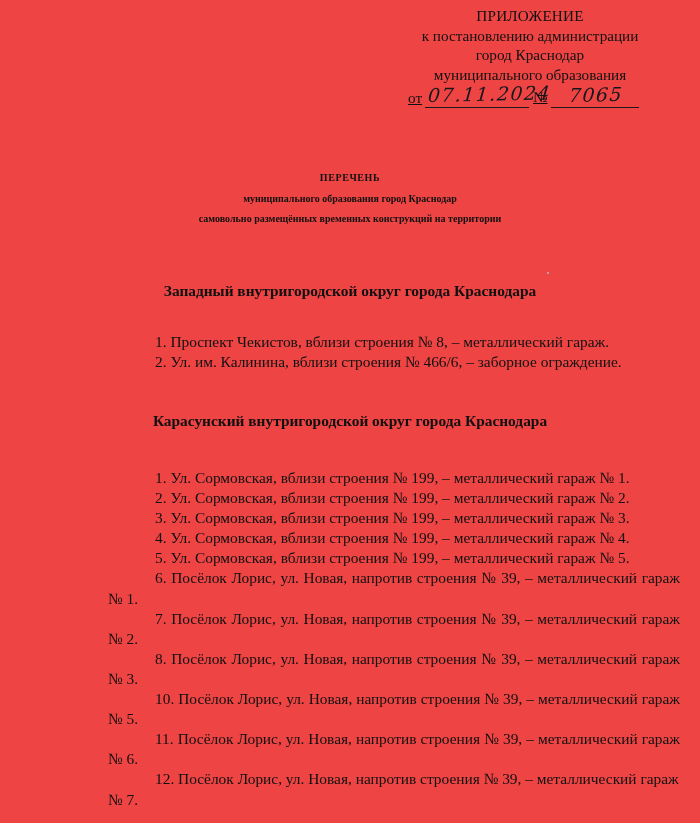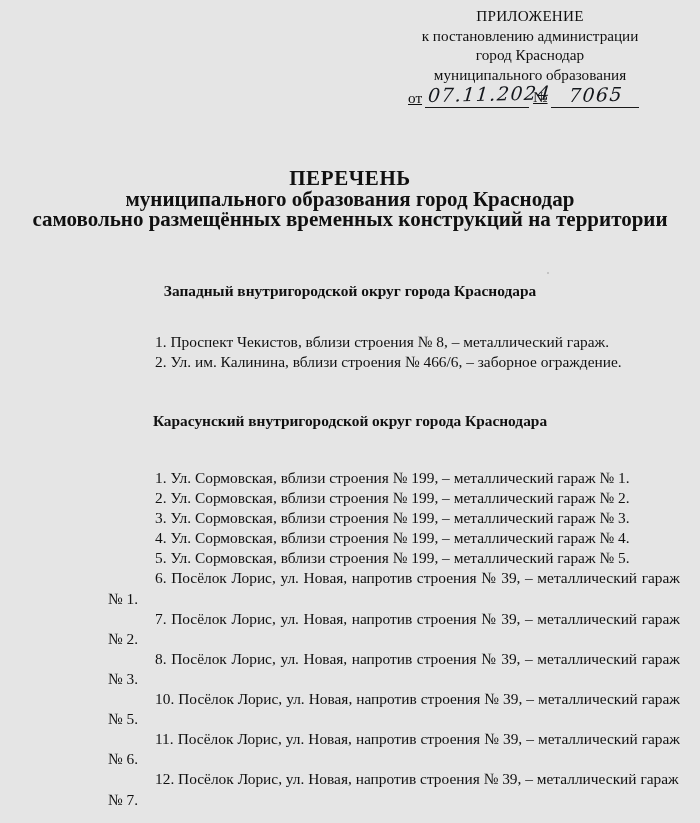--- a/index.html
+++ b/index.html
@@ -5,21 +5,21 @@
 <style>
   html, body {
     margin: 0;
     padding: 0;
     background: #ffffff;
   }
   .page {
     position: relative;
     width: 700px;
     height: 823px;
-    background: #e5e5e5;
+    background: #ef4444;
     overflow: hidden;
     font-family: "Liberation Serif", "DejaVu Serif", serif;
     color: #101010;
     -webkit-font-smoothing: antialiased;
   }
 
   
   .header-block {
     position: absolute;
     top: 6px;
@@ -65,21 +65,21 @@
   .no-sign { margin: 0 3px 1px 4px; padding-bottom: 1px; }
 
   
   .doc-title {
     position: absolute;
     top: 168px;
     left: 0;
     width: 700px;
     text-align: center;
     font-weight: bold;
-    font-size: 21px;
+    font-size: 10px;
     line-height: 20.5px;
   }
   .doc-title .t-main { letter-spacing: 0.6px; }
 
   
   .district-heading {
     position: absolute;
     left: 0;
     width: 700px;
     text-align: center;

